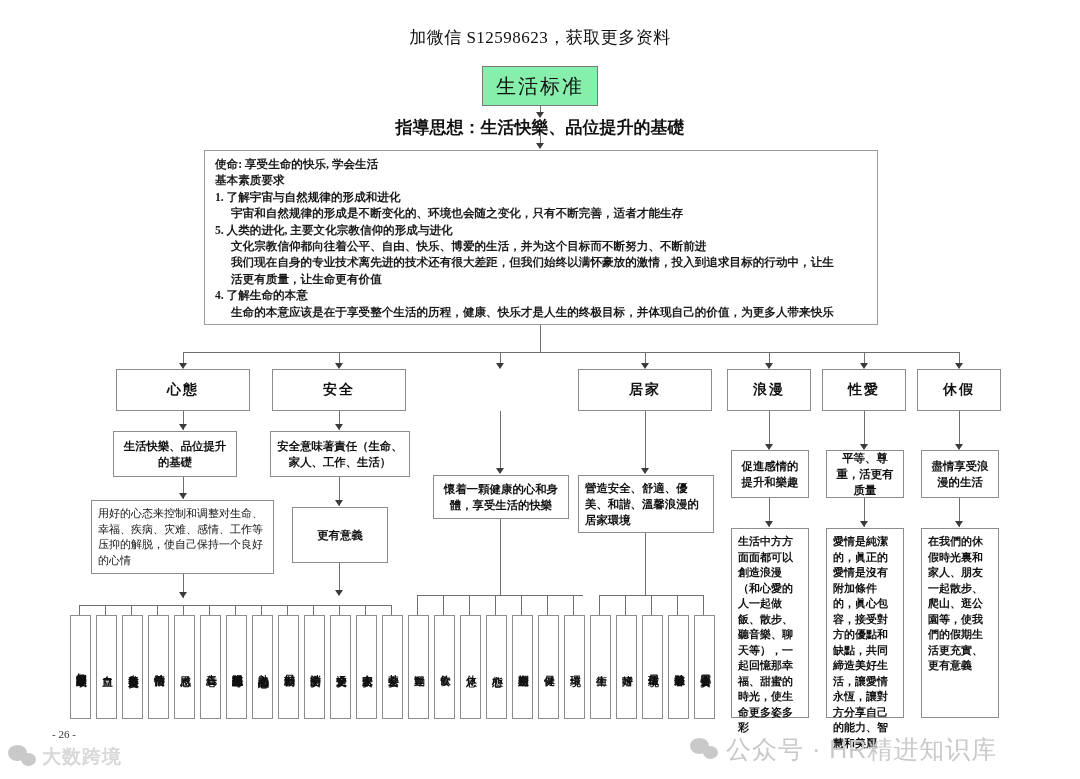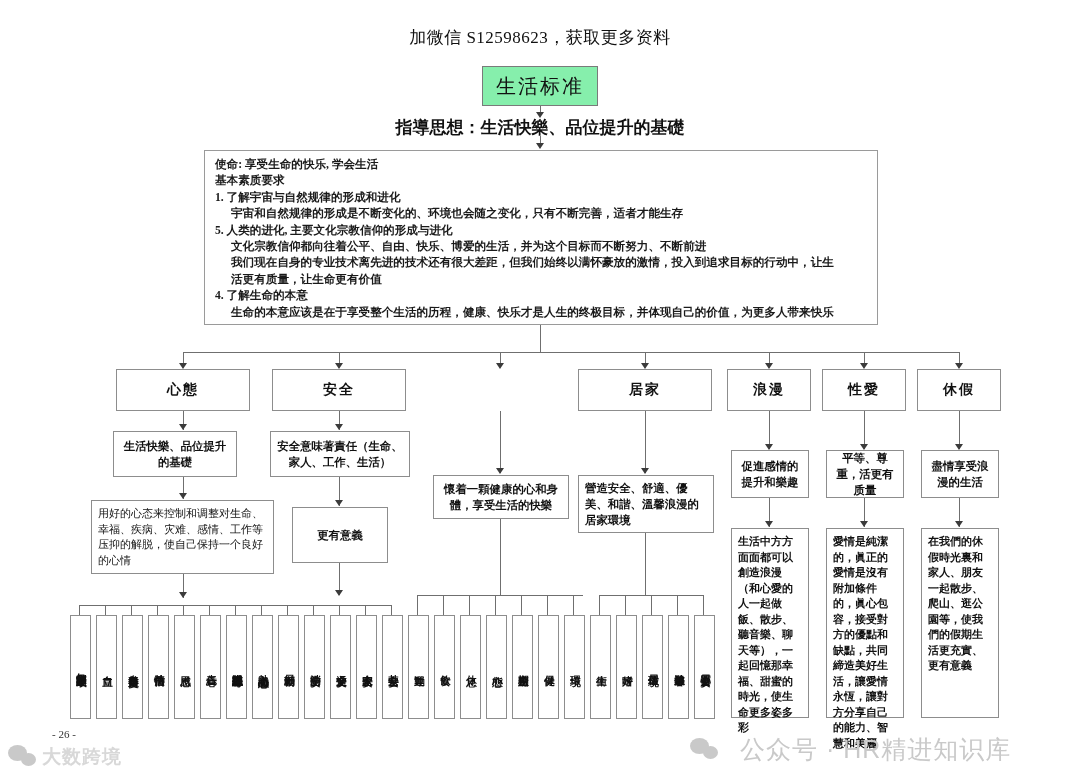--- a/index.html
+++ b/index.html
@@ -99,21 +99,21 @@
     font-family:"Liberation Serif","DejaVu Serif",serif;
   }
   .wm-left{
     left:8px;top:744px;font-size:19px;color:#d8d8d8;font-weight:bold;
     font-family:"Liberation Sans","DejaVu Sans",sans-serif;letter-spacing:1px;
     display:flex;align-items:center;gap:4px;
   }
   .wm-right{
     left:690px;top:733px;font-size:25px;color:#c9c9c9;
     font-family:"Liberation Sans","DejaVu Sans",sans-serif;letter-spacing:1px;
-    display:flex;align-items:center;gap:20px;
+    display:flex;align-items:center;gap:6px;
   }
   .wechat-glyph{
     display:inline-block;width:30px;height:24px;position:relative;
   }
   .wechat-glyph::before,.wechat-glyph::after{
     content:"";position:absolute;border-radius:50%;background:#c9c9c9;
   }
   .wechat-glyph::before{width:19px;height:16px;left:0;top:0;}
   .wechat-glyph::after{width:15px;height:13px;left:13px;top:8px;}
 </style>

